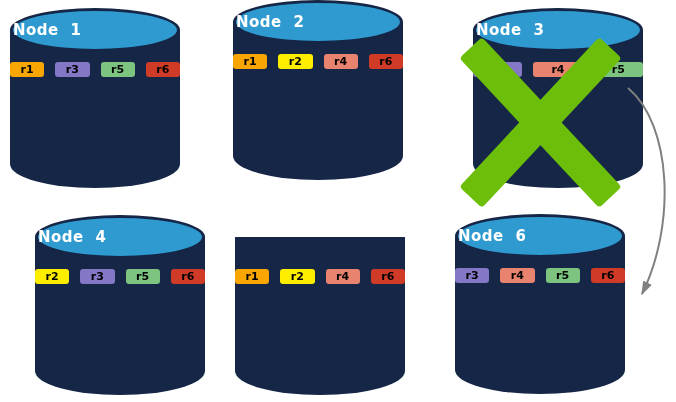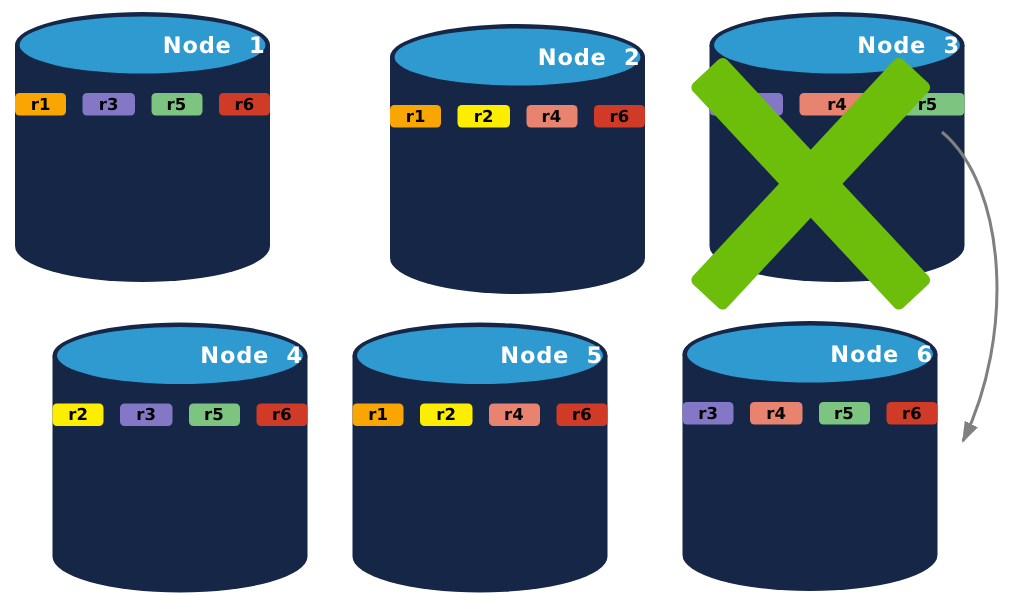--- a/index.html
+++ b/index.html
@@ -20,21 +20,21 @@
     border-radius: 0 0 85px 85px / 0 0 24px 24px;
   }
 
   .cyl-top {
     position: absolute; left: 0; top: 0;
     width: 170px; height: 44px;
     box-sizing: border-box;
     background: var(--cyl-top, #2E9AD0);
     border: 3px solid var(--cyl-body, #152647);
     border-radius: 50%;
-    display: flex; align-items: center; justify-content: flex-end;
+    display: flex; align-items: center; justify-content: flex-start;
     z-index: 2;
   }
 
   .node-label {
     color: var(--node-label, #ffffff);
     font-weight: bold;
     font-size: 15px;
     letter-spacing: 0.5px;
     word-spacing: 6px;
   }
@@ -85,21 +85,21 @@
     <span class="node-label">Node 1</span>
   </div>
   <div class="bars">
       <div class="replica-bar" style="background: rgb(249, 166, 2);">r1</div>
       <div class="replica-bar" style="background: rgb(131, 119, 198);">r3</div>
       <div class="replica-bar" style="background: rgb(124, 196, 127);">r5</div>
       <div class="replica-bar" style="background: rgb(208, 59, 39);">r6</div>
     </div>
 </div>
 
-<div class="node" style="left:233px; top:16px;margin-left:27px;">
+<div class="node" style="left:233px; top:0;">
   <div class="cyl-body"></div>
   <div class="cyl-top">
     <span class="node-label">Node 2</span>
   </div>
   <div class="bars">
       <div class="replica-bar" style="background: rgb(249, 166, 2);">r1</div>
       <div class="replica-bar" style="background: rgb(253, 238, 0);">r2</div>
       <div class="replica-bar" style="background: rgb(232, 131, 111);">r4</div>
       <div class="replica-bar" style="background: rgb(208, 59, 39);">r6</div>
     </div>
@@ -125,23 +125,20 @@
   <div class="bars">
       <div class="replica-bar" style="background: rgb(253, 238, 0);">r2</div>
       <div class="replica-bar" style="background: rgb(131, 119, 198);">r3</div>
       <div class="replica-bar" style="background: rgb(124, 196, 127);">r5</div>
       <div class="replica-bar" style="background: rgb(208, 59, 39);">r6</div>
     </div>
 </div>
 
 <div class="node" style="left:235px; top:215px;">
   <div class="cyl-body"></div>
-  <div class="cyl-top">
-    <span class="node-label">Node 5</span>
-  </div>
   <div class="bars">
       <div class="replica-bar" style="background: rgb(249, 166, 2);">r1</div>
       <div class="replica-bar" style="background: rgb(253, 238, 0);">r2</div>
       <div class="replica-bar" style="background: rgb(232, 131, 111);">r4</div>
       <div class="replica-bar" style="background: rgb(208, 59, 39);">r6</div>
     </div>
 </div>
 
 <div class="node" style="left:455px; top:214px;">
   <div class="cyl-body"></div>

